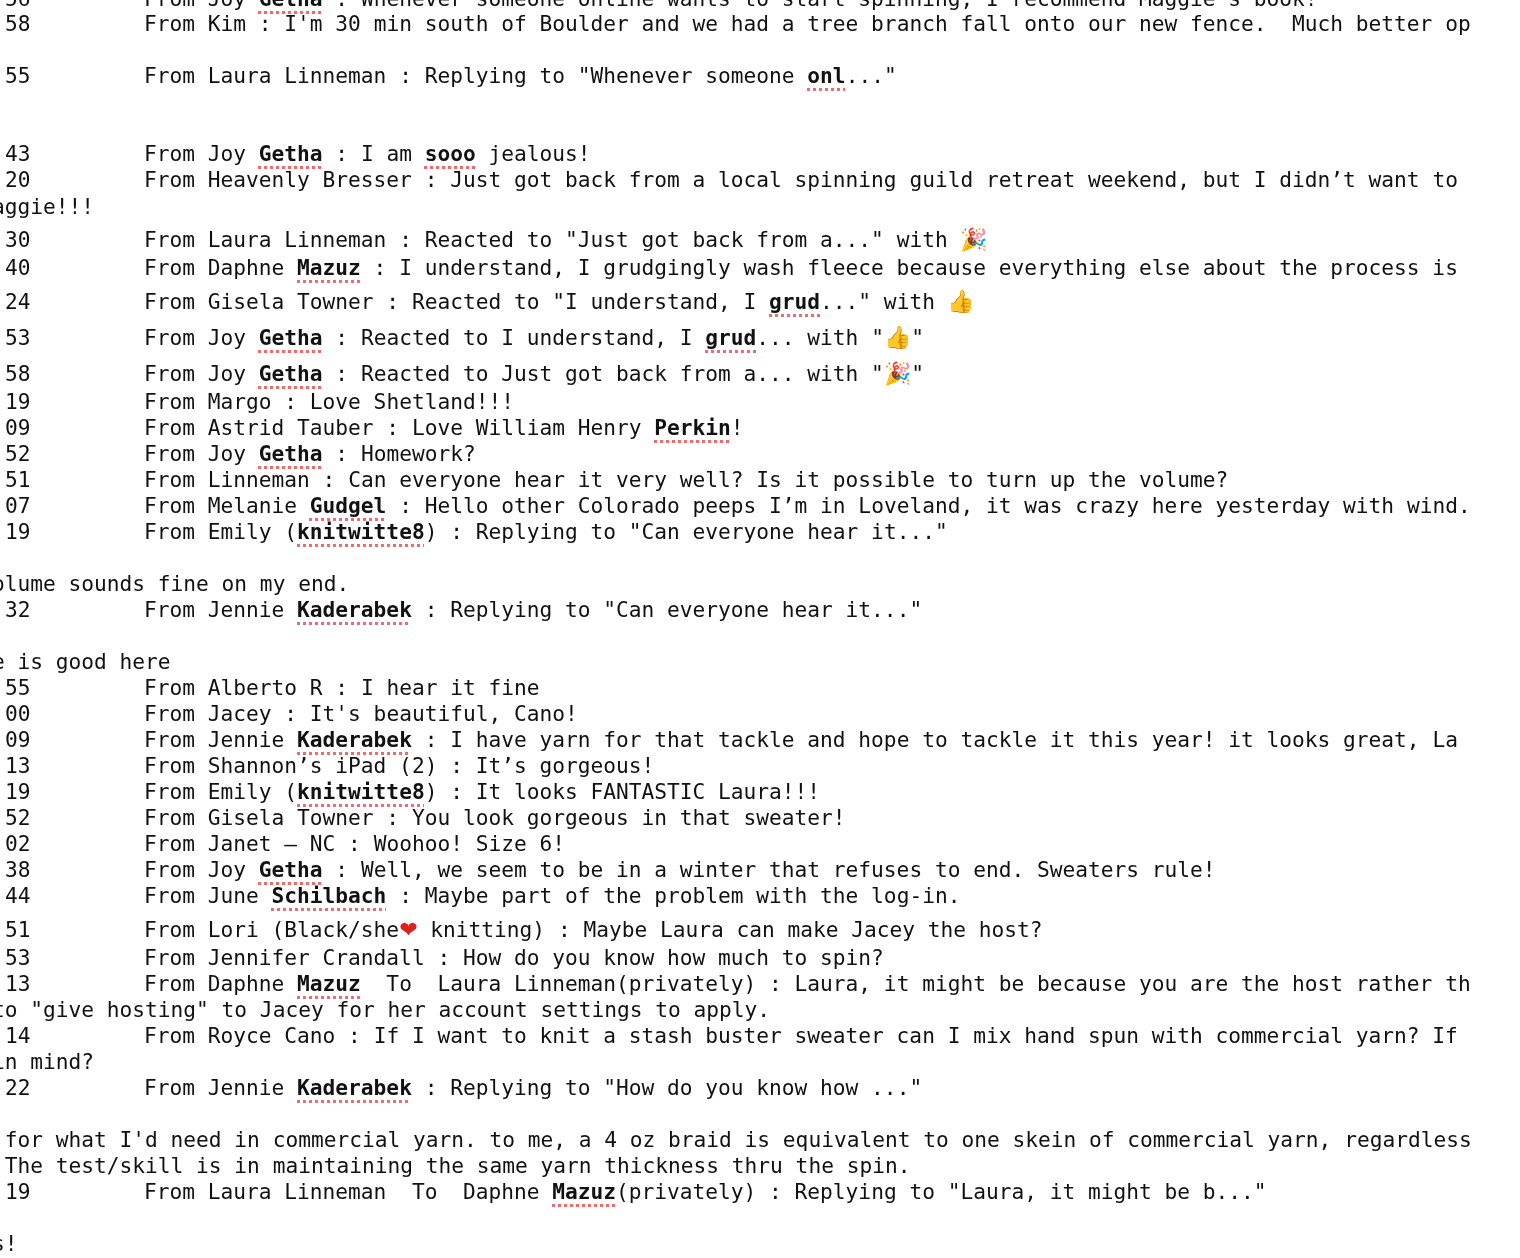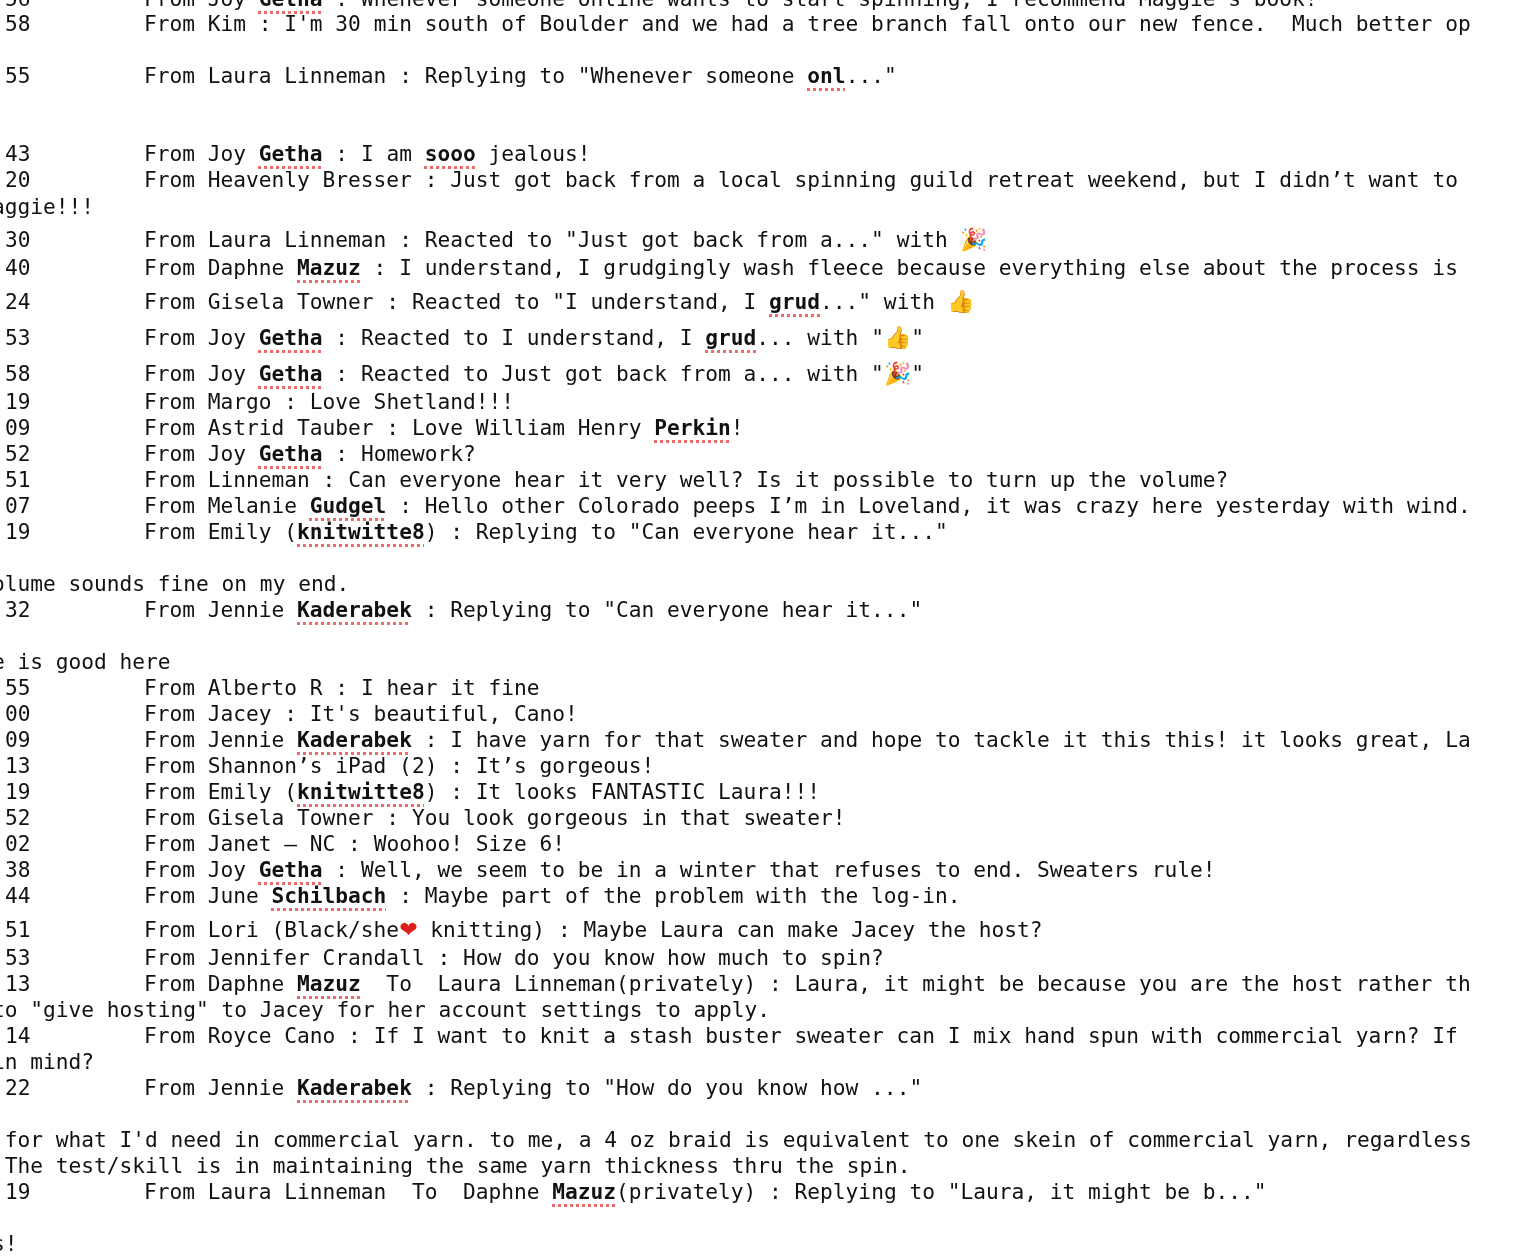--- a/index.html
+++ b/index.html
@@ -41,21 +41,21 @@
     <div class="line" style="top: 415px;"><span class="ts">09</span><span class="msg">From <span>Astrid Tauber</span> : <span>Love William Henry <span class="sp">Perkin</span>!</span></span></div>
     <div class="line" style="top: 441px;"><span class="ts">52</span><span class="msg">From <span>Joy <span class="sp">Getha</span></span> : <span>Homework?</span></span></div>
     <div class="line" style="top: 467px;"><span class="ts">51</span><span class="msg">From <span>Linneman</span> : <span>Can everyone hear it very well? Is it possible to turn up the volume?</span></span></div>
     <div class="line" style="top: 493px;"><span class="ts">07</span><span class="msg">From <span>Melanie <span class="sp">Gudgel</span></span> : <span>Hello other Colorado peeps I’m in Loveland, it was crazy here yesterday with wind.</span></span></div>
     <div class="line" style="top: 519px;"><span class="ts">19</span><span class="msg">From <span>Emily (<span class="sp">knitwitte8</span>)</span> : <span>Replying to "Can everyone hear it..."</span></span></div>
     <div class="line" style="top: 571px;"><span class="cont">olume sounds fine on my end.</span></div>
     <div class="line" style="top: 597px;"><span class="ts">32</span><span class="msg">From <span>Jennie <span class="sp">Kaderabek</span></span> : <span>Replying to "Can everyone hear it..."</span></span></div>
     <div class="line" style="top: 649px;"><span class="cont">e is good here</span></div>
     <div class="line" style="top: 675px;"><span class="ts">55</span><span class="msg">From <span>Alberto R</span> : <span>I hear it fine</span></span></div>
     <div class="line" style="top: 701px;"><span class="ts">00</span><span class="msg">From <span>Jacey</span> : <span>It's beautiful, Cano!</span></span></div>
-    <div class="line" style="top: 727px;"><span class="ts">09</span><span class="msg">From <span>Jennie <span class="sp">Kaderabek</span></span> : <span>I have yarn for that sweater and hope to tackle it this this! it looks great, La</span></span></div>
+    <div class="line" style="top: 727px;"><span class="ts">09</span><span class="msg">From <span>Jennie <span class="sp">Kaderabek</span></span> : <span>I have yarn for that tackle and hope to tackle it this year! it looks great, La</span></span></div>
     <div class="line" style="top: 753px;"><span class="ts">13</span><span class="msg">From <span>Shannon’s iPad (2)</span> : <span>It’s gorgeous!</span></span></div>
     <div class="line" style="top: 779px;"><span class="ts">19</span><span class="msg">From <span>Emily (<span class="sp">knitwitte8</span>)</span> : <span>It looks FANTASTIC Laura!!!</span></span></div>
     <div class="line" style="top: 805px;"><span class="ts">52</span><span class="msg">From <span>Gisela Towner</span> : <span>You look gorgeous in that sweater!</span></span></div>
     <div class="line" style="top: 831px;"><span class="ts">02</span><span class="msg">From <span>Janet – NC</span> : <span>Woohoo! Size 6!</span></span></div>
     <div class="line" style="top: 857px;"><span class="ts">38</span><span class="msg">From <span>Joy <span class="sp">Getha</span></span> : <span>Well, we seem to be in a winter that refuses to end. Sweaters rule!</span></span></div>
     <div class="line" style="top: 883px;"><span class="ts">44</span><span class="msg">From <span>June <span class="sp">Schilbach</span></span> : <span>Maybe part of the problem with the log-in.</span></span></div>
     <div class="line" style="top: 917px;"><span class="ts">51</span><span class="msg">From <span>Lori (Black/she<span class="emo heart">❤</span> knitting)</span> : <span>Maybe Laura can make Jacey the host?</span></span></div>
     <div class="line" style="top: 945px;"><span class="ts">53</span><span class="msg">From <span>Jennifer Crandall</span> : <span>How do you know how much to spin?</span></span></div>
     <div class="line" style="top: 971px;"><span class="ts">13</span><span class="msg">From <span>Daphne <span class="sp">Mazuz</span>  To  Laura Linneman(privately)</span> : <span>Laura, it might be because you are the host rather th</span></span></div>
     <div class="line" style="top: 997px;"><span class="cont">to "give hosting" to Jacey for her account settings to apply.</span></div>

